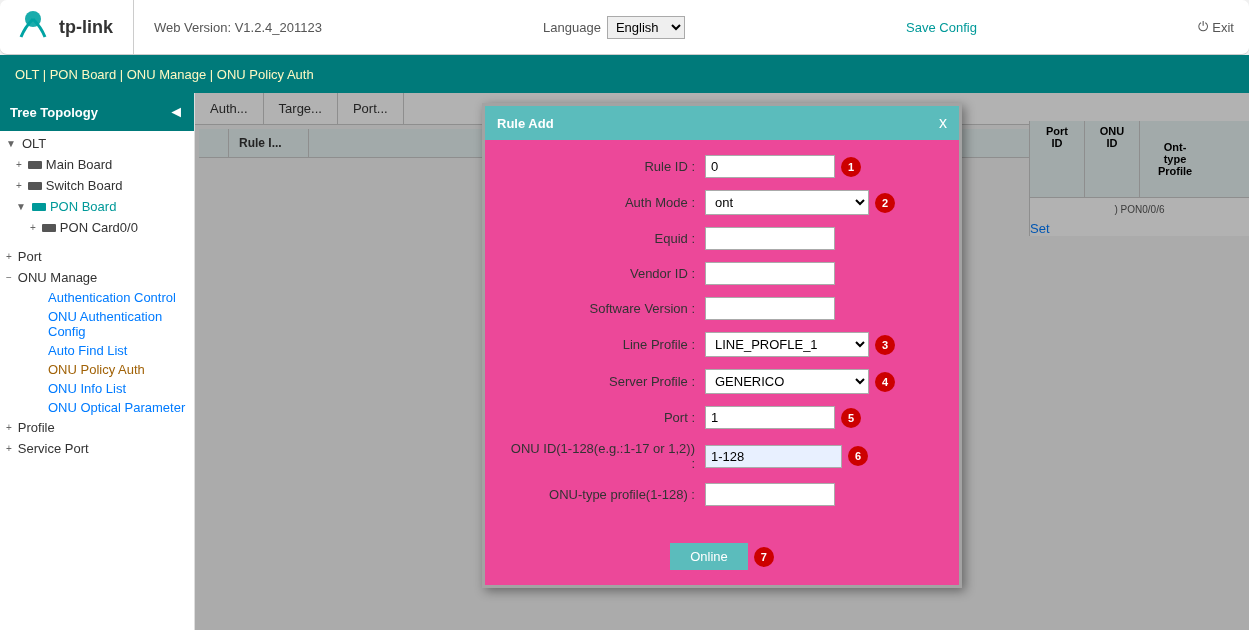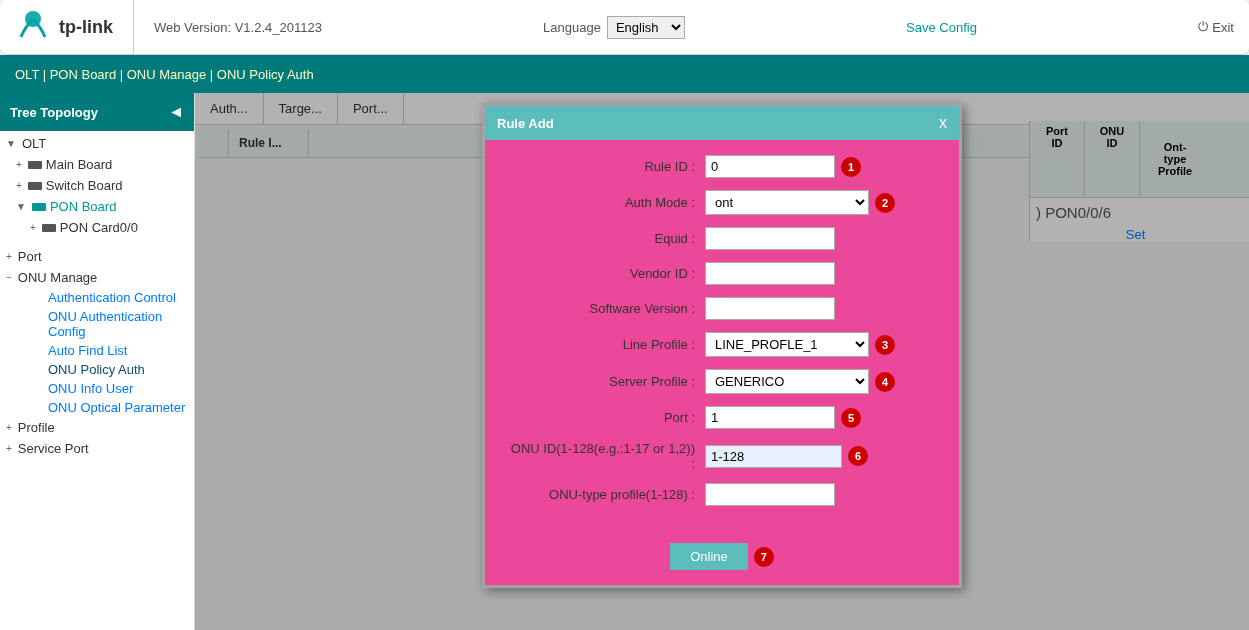--- a/index.html
+++ b/index.html
@@ -109,21 +109,21 @@
     .indent-1 { padding-left: 16px; }
     .indent-2 { padding-left: 30px; }
     .expand-btn { font-size: 10px; color: #666; margin-right: 2px; }
     .sub-link {
       color: #007bff;
       text-decoration: none;
       padding: 2px 4px 2px 48px;
       display: block;
       cursor: pointer;
     }
-    .sub-link.active { color: #0c4a6e; }
+    .sub-link.active { color: #a16207; }
 
     
     .content-area {
       flex: 1;
       position: relative;
       background: #f5f5f5;
       overflow: hidden;
     }
 
     
@@ -345,21 +345,21 @@
         <span>Port</span>
       </div>
       <div class="tree-item">
         <span class="expand-btn">−</span>
         <span>ONU Manage</span>
       </div>
       <a class="sub-link">Authentication Control</a>
       <a class="sub-link">ONU Authentication Config</a>
       <a class="sub-link">Auto Find List</a>
       <a class="sub-link active">ONU Policy Auth</a>
-      <a class="sub-link">ONU Info User</a>
+      <a class="sub-link">ONU Info List</a>
       <a class="sub-link">ONU Optical Parameter</a>
       <div class="tree-item">
         <span class="expand-btn">+</span>
         <span>Profile</span>
       </div>
       <div class="tree-item">
         <span class="expand-btn">+</span>
         <span>Service Port</span>
       </div>
     </div>
@@ -380,22 +380,22 @@
           <div class="bg-th" style="width:300px;"></div>
           <div class="bg-th" style="width:100px;"></div>
         </div>
 
         <div style="position:absolute; right:0; top:28px; background:#fff; border-left:1px solid #ccc; width:220px;">
           <div style="display:flex; border-bottom:1px solid #ccc; background:#e8f4f4;">
             <div style="padding:4px 6px; border-right:1px solid #ccc; font-size:11px; font-weight:bold; width:55px; text-align:center;">Port<br>ID</div>
             <div style="padding:4px 6px; border-right:1px solid #ccc; font-size:11px; font-weight:bold; width:55px; text-align:center;">ONU<br>ID</div>
             <div style="padding:20px 6px; font-size:11px; font-weight:bold; width:70px; text-align:center;">Ont-<br>type<br>Profile</div>
           </div>
-          <div style="padding:6px; font-size:15px; color:#555;">) PON0/0/6</div>
-          <div style="text-align:center; padding-right:8px;">
+          <div style="padding:6px; font-size:10px; color:#555;text-align:center;">) PON0/0/6</div>
+          <div style="text-align:left; padding-right:8px;">
             <a style="color:#007bff; cursor:pointer;">Set</a>
           </div>
         </div>
       </div>
     </div>
 
     <div class="watermark">
       <span style="color:rgba(100,140,170,0.3); font-style:italic;">Foro<span style="color:rgba(100,170,200,0.45);">ISP</span></span>
     </div>
 

